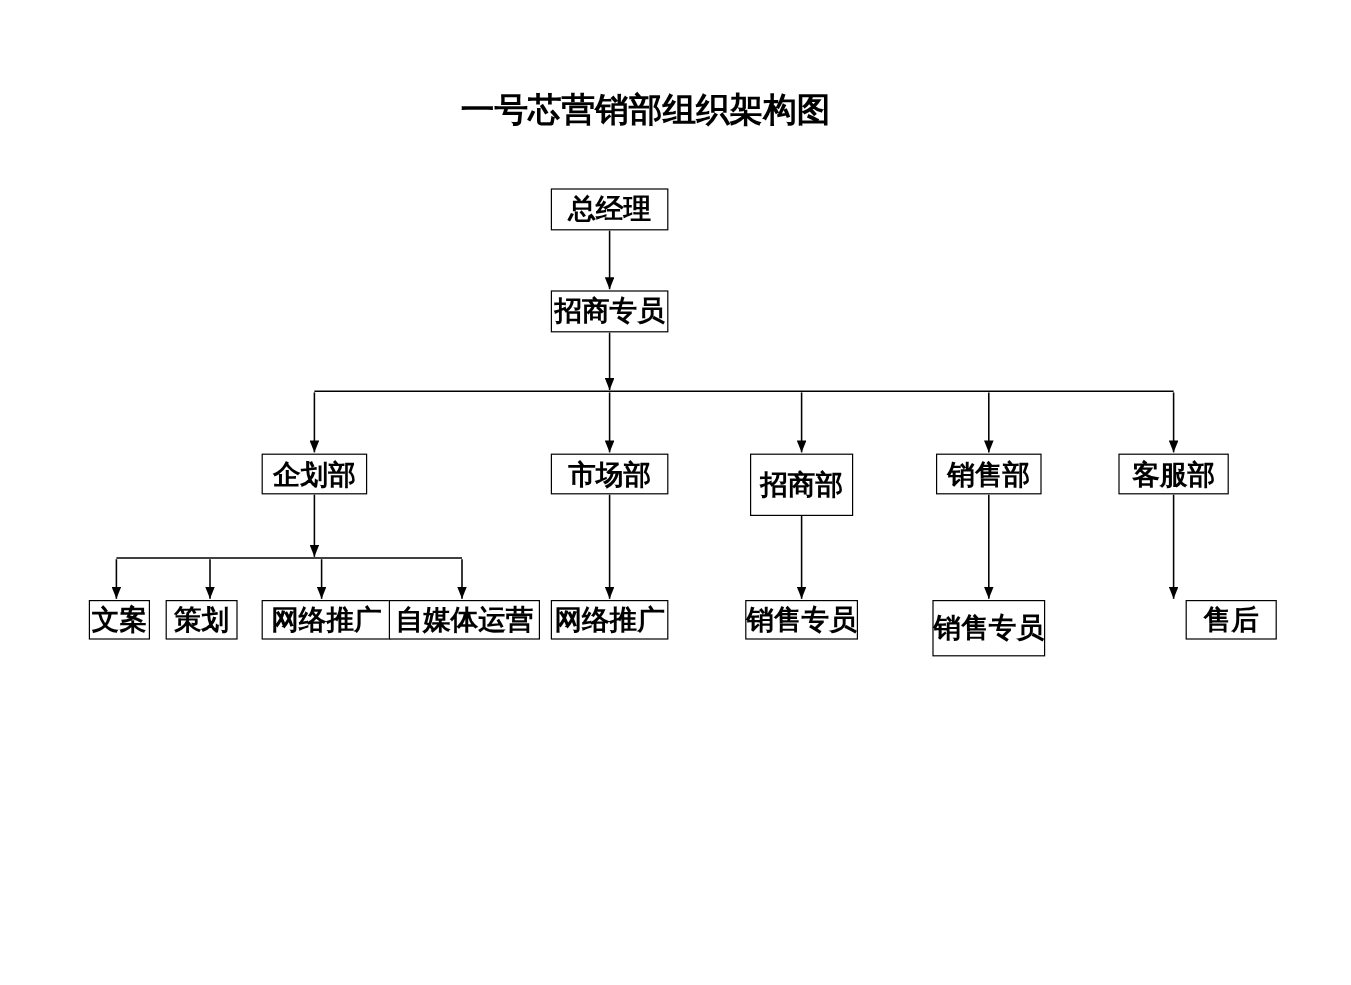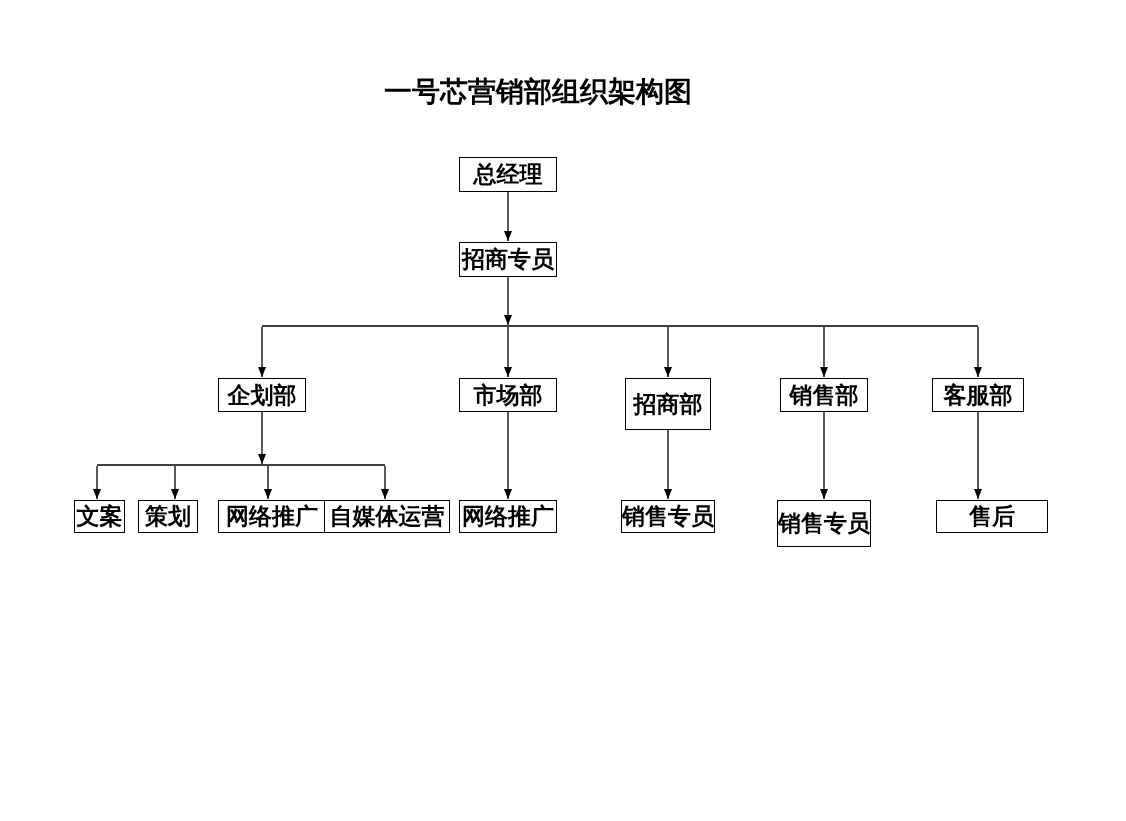--- a/index.html
+++ b/index.html
@@ -101,15 +101,15 @@
   <div class="node" style="left:932px;top:378px;width:92px;height:34px">客服部</div>
 
   <div class="node" style="left:74px;top:500px;width:51px;height:33px">文案</div>
   <div class="node" style="left:138px;top:500px;width:60px;height:33px">策划</div>
   <div class="node" style="left:218px;top:500px;width:108px;height:33px">网络推广</div>
   <div class="node" style="left:324px;top:500px;width:126px;height:33px">自媒体运营</div>
 
   <div class="node" style="left:459px;top:500px;width:98px;height:33px">网络推广</div>
   <div class="node" style="left:621px;top:500px;width:94px;height:33px">销售专员</div>
   <div class="node" style="left:777px;top:500px;width:94px;height:47px">销售专员</div>
-  <div class="node" style="left:936px;top:500px;width:112px;height:33px">售后</div>
+  <div class="node" style="left:988px;top:500px;width:76px;height:33px">售后</div>
 
 </div>
 
 </body></html>

